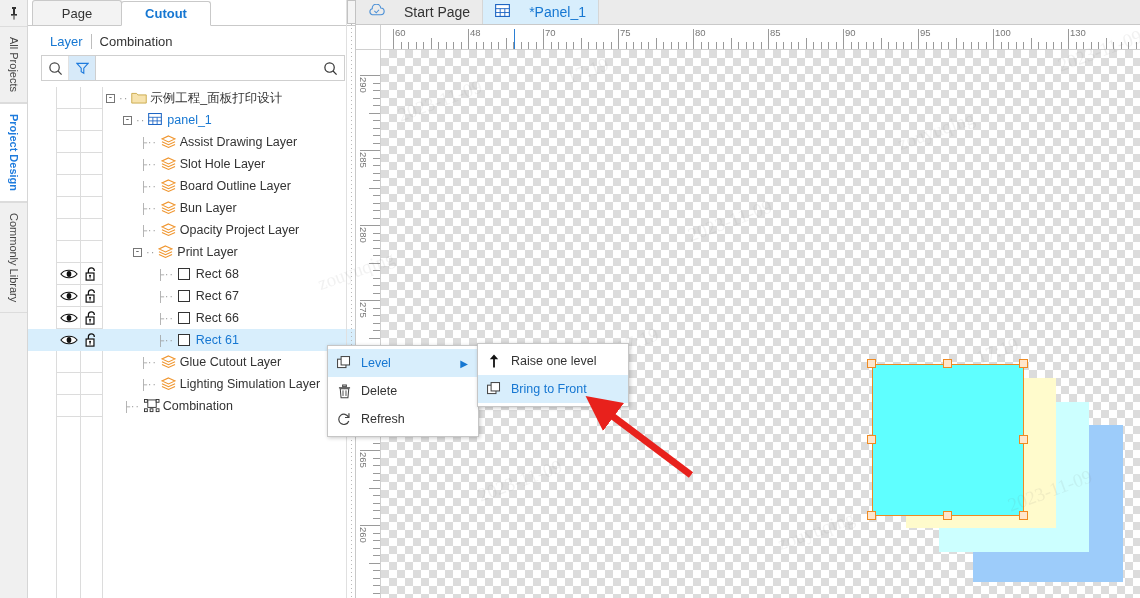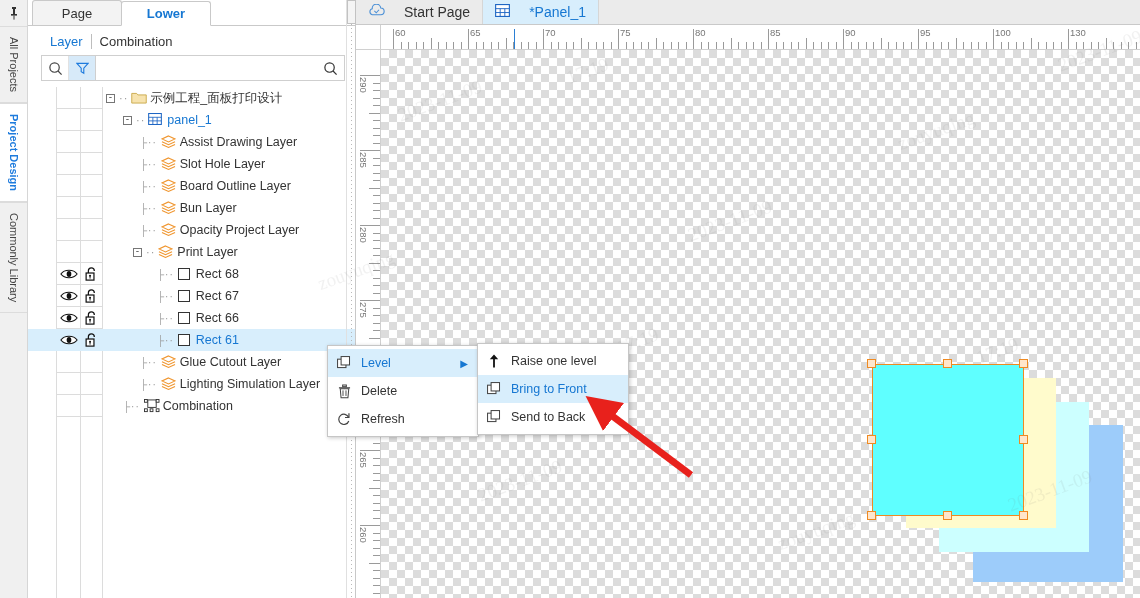--- a/index.html
+++ b/index.html
@@ -257,21 +257,21 @@
     </div>
   </div>
 
   <div class="lpanel">
 
     <div class="tabs-row">
       <div class="tab">
         <span>Page</span>
       </div>
       <div class="tab active">
-        <span>Lower</span>
+        <span>Cutout</span>
       </div>
     </div>
 
     <div class="subtabs">
       <div class="subtab">
         <span>Layer</span>
       </div>
       <div class="subtab inactive">
         <span>Combination</span>
       </div>
@@ -575,21 +575,21 @@
         <div class="rtick" style="left: 44.5px; top: 17px; width: 1px; height: 8px;"></div>
         <div class="rtick" style="left: 52px; top: 17px; width: 1px; height: 8px;"></div>
         <div class="rtick" style="left: 59.5px; top: 17px; width: 1px; height: 8px;"></div>
         <div class="rtick" style="left: 67px; top: 17px; width: 1px; height: 8px;"></div>
         <div class="rtick" style="left: 74.5px; top: 13px; width: 1px; height: 12px;"></div>
         <div class="rtick" style="left: 82px; top: 17px; width: 1px; height: 8px;"></div>
         <div class="rtick" style="left: 89.5px; top: 17px; width: 1px; height: 8px;"></div>
         <div class="rtick" style="left: 97px; top: 17px; width: 1px; height: 8px;"></div>
         <div class="rtick" style="left: 104.5px; top: 17px; width: 1px; height: 8px;"></div>
         <div class="rtick" style="left: 112px; top: 4px; width: 1px; height: 21px;"></div>
-        <div class="rlabel" style="left: 114px; top: 2px;">65</div>
+        <div class="rlabel" style="left: 114px; top: 2px;">48</div>
         <div class="rtick" style="left: 119.5px; top: 17px; width: 1px; height: 8px;"></div>
         <div class="rtick" style="left: 127px; top: 17px; width: 1px; height: 8px;"></div>
         <div class="rtick" style="left: 134.5px; top: 17px; width: 1px; height: 8px;"></div>
         <div class="rtick" style="left: 142px; top: 17px; width: 1px; height: 8px;"></div>
         <div class="rtick" style="left: 149.5px; top: 13px; width: 1px; height: 12px;"></div>
         <div class="rtick" style="left: 157px; top: 17px; width: 1px; height: 8px;"></div>
         <div class="rtick" style="left: 164.5px; top: 17px; width: 1px; height: 8px;"></div>
         <div class="rtick" style="left: 172px; top: 17px; width: 1px; height: 8px;"></div>
         <div class="rtick" style="left: 179.5px; top: 17px; width: 1px; height: 8px;"></div>
         <div class="rtick" style="left: 187px; top: 4px; width: 1px; height: 21px;"></div>
@@ -838,29 +838,20 @@
         </div>
         <div class="mi hi">
           <span class="mi-ic">
             <svg width="14" height="14" viewBox="0 0 15 15">
               <rect x="0.6" y="3.4" width="9" height="9" fill="#fff" stroke="#444" stroke-width="1.1"></rect>
               <rect x="4.4" y="0.6" width="9" height="9" fill="#fff" stroke="#444" stroke-width="1.1"></rect>
             </svg>
           </span>
           <span class="mlabel">Bring to Front</span>
         </div>
-        <div class="mi">
-          <span class="mi-ic">
-            <svg width="14" height="14" viewBox="0 0 15 15">
-              <rect x="0.6" y="3.4" width="9" height="9" fill="#fff" stroke="#444" stroke-width="1.1"></rect>
-              <rect x="4.4" y="0.6" width="9" height="9" fill="#fff" stroke="#444" stroke-width="1.1"></rect>
-            </svg>
-          </span>
-          <span class="mlabel">Send to Back</span>
-        </div>
       </div>
 
     <svg class="red-arrow" style="left:227px; top:395px;" width="120" height="90" viewBox="0 0 120 90">
       <defs>
         <marker id="ah" markerWidth="5" markerHeight="5" refX="2.6" refY="2.5" orient="auto">
           <path d="M0,0 L5,2.5 L0,5 z" fill="#e8211c"></path>
         </marker>
       </defs>
       <line x1="108" y1="80" x2="16" y2="11" stroke="#e8211c" stroke-width="7" marker-end="url(#ah)"></line>
     </svg>

